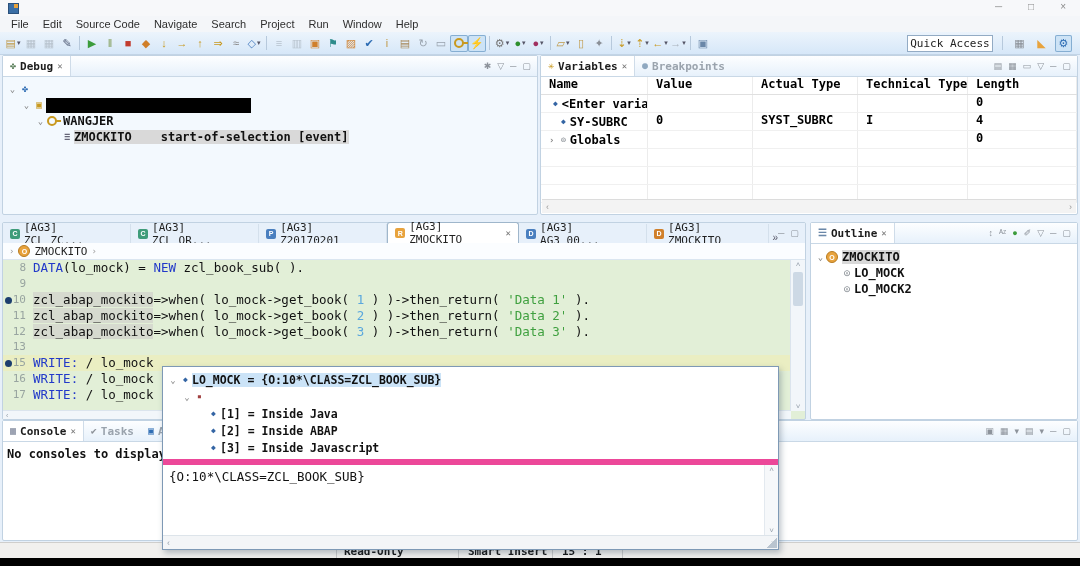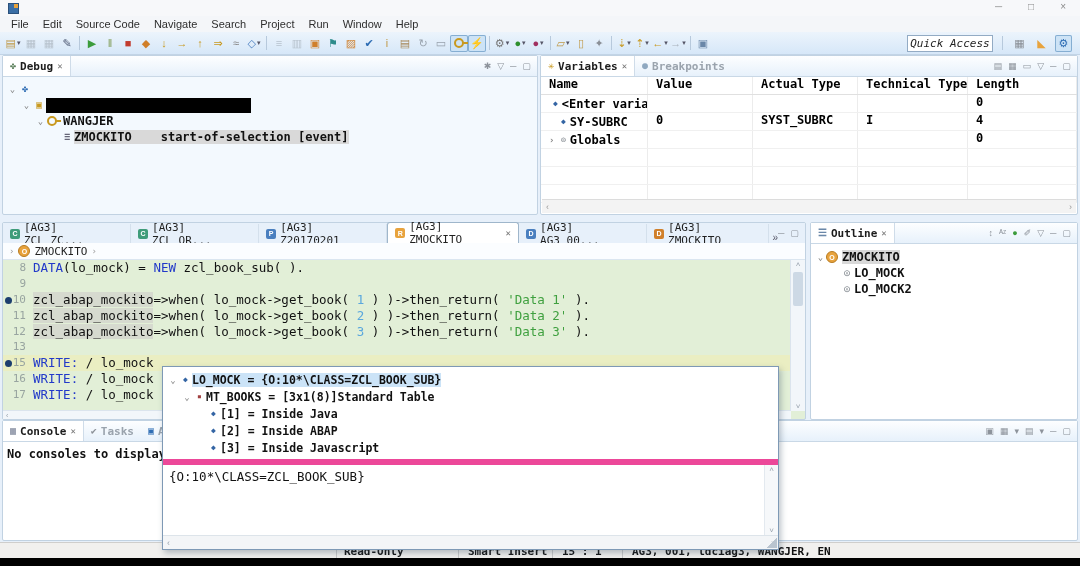--- a/index.html
+++ b/index.html
@@ -23,21 +23,21 @@
     font-size:11px;border-radius:2px;padding:0 1px;}
   .tb-icon .g{line-height:1;}
   .tb-icon .dd{font-size:7px;color:#556;margin-left:1px;}
   .tb-icon.pressed{background:#cde3f6;box-shadow:inset 0 0 0 1px #85aed2;}
   .tb-icon.dis .g{color:#b7c2cd !important;}
   .tb-sep{width:1px;height:14px;background:#b7c9dc;margin:0 3px;flex:none;}
   .key-shape{width:6px;height:6px;border:2px solid #c8991f;border-radius:50%;position:relative;}
   .key-shape::after{content:'';position:absolute;left:6px;top:2px;width:6px;height:2px;background:#c8991f;}
   #qa-box{margin-left:auto;width:84px;height:15px;border:1px solid #93abc4;background:#fff;
     display:flex;align-items:center;justify-content:center;font-size:11px;color:#222;
-    font-family:"DejaVu Sans Mono",monospace;font-style:italic;}
+    font-family:"DejaVu Sans Mono",monospace;}
   #persp{display:flex;align-items:center;gap:5px;margin-left:6px;}
   .persp-icon{width:17px;height:17px;display:inline-flex;align-items:center;justify-content:center;font-size:11px;border-radius:2px;}
   .persp-icon.pressed{background:#cde3f6;box-shadow:inset 0 0 0 1px #85aed2;}
 
   
   .pane{position:absolute;background:#fff;border:1px solid #c1d2e2;box-sizing:border-box;border-radius:2px;}
   .pane-header{height:20px;display:flex;align-items:stretch;background:linear-gradient(#fdfeff,#e7f1fb);
     border-bottom:1px solid #c9d8e6;}
   .vtab{display:inline-flex;align-items:center;padding:0 7px;gap:4px;
     font:bold 11px "DejaVu Sans Mono",monospace;color:#9aa3ad;}
@@ -521,28 +521,27 @@
 </div>
 
 <div id="statusbar">
     <span class="stat-sep" style="left: 336px;"></span>
     <span class="stat-sep" style="left: 458px;"></span>
     <span class="stat-sep" style="left: 552px;"></span>
     <span class="stat-sep" style="left: 622px;"></span>
     <span class="stat-item" style="left: 344px;">Read-Only</span>
     <span class="stat-item" style="left: 468px;">Smart Insert</span>
     <span class="stat-item" style="left: 562px;">15 : 1</span>
-    <span class="stat-item" style="left: 632px;">AG3, 001, ldciag3, WANGJER, EN</span>
   </div>
 <div id="blackbar"></div>
 
 <div id="popup">
   <div id="popup-tree">
       <div class="prow" style="padding-left: 4px;"><span class="chev">⌄</span><span class="pic" style="color: rgb(52, 101, 164);">◆</span><span class="ptxt psel">LO_MOCK = {O:10*\CLASS=ZCL_BOOK_SUB}</span></div>
-      <div class="prow" style="padding-left: 18px;"><span class="chev">⌄</span><span class="pic" style="color: rgb(160, 64, 64);">▪</span><span class="ptxt">MT_BOOKS = [3x1(8)]Standard Table</span></div>
+      <div class="prow" style="padding-left: 18px;"><span class="chev">⌄</span><span class="pic" style="color: rgb(160, 64, 64);">▪</span></div>
       <div class="prow" style="padding-left: 32px;"><span class="chev"> </span><span class="pic" style="color: rgb(52, 101, 164);">◆</span><span class="ptxt">[1] = Inside Java</span></div>
       <div class="prow" style="padding-left: 32px;"><span class="chev"> </span><span class="pic" style="color: rgb(52, 101, 164);">◆</span><span class="ptxt">[2] = Inside ABAP</span></div>
       <div class="prow" style="padding-left: 32px;"><span class="chev"> </span><span class="pic" style="color: rgb(52, 101, 164);">◆</span><span class="ptxt">[3] = Inside Javascript</span></div>
     </div>
   <div id="popup-detail">
     <div id="popup-detail-text">{O:10*\CLASS=ZCL_BOOK_SUB}</div>
     <div id="popup-vscroll">
         <span>˄</span>
         <span>˅</span>
       </div>

